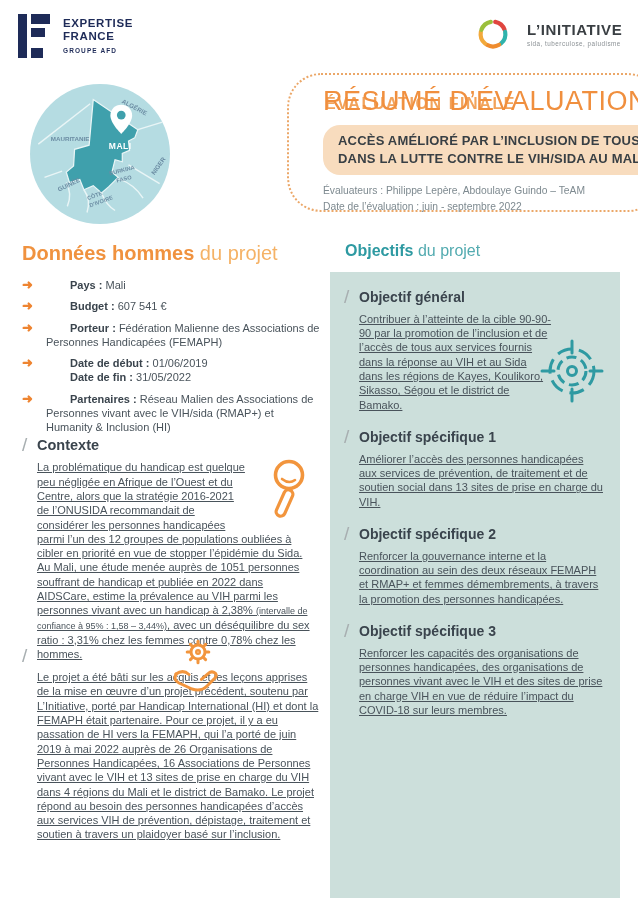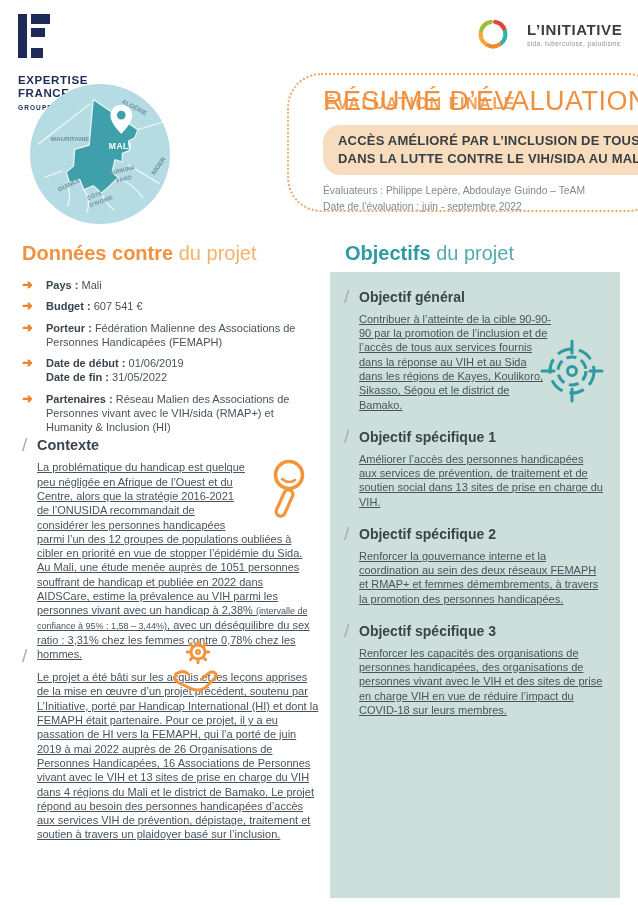--- a/index.html
+++ b/index.html
@@ -5,21 +5,21 @@
   * { box-sizing: border-box; }
   html,body { margin:0; padding:0; }
   body {
     width:638px; height:905px; position:relative; overflow:hidden;
     background:#ffffff;
     font-family:"Liberation Sans", sans-serif;
     color:#49535B;
   }
 
   
-  .ef-logo { position:absolute; top:14px; left:18px; display:flex; gap:13px;flex-direction:column; }
+  .ef-logo { position:absolute; top:14px; left:18px; display:flex; gap:13px; }
   .ef-mark { position:relative; width:32px; height:44px; }
   .ef-mark div { position:absolute; background:#1E2B58; }
   .ef-bar    { left:0;  top:0;  width:9px;  height:44px; }
   .ef-top    { left:13px; top:0;  width:19px; height:10px; }
   .ef-red    { left:13px; top:14px; width:14px; height:9px; background:#E8413E; }
   .ef-bottom { left:13px; top:34px; width:12px; height:10px; }
   .ef-text { padding-top:3px; }
   .ef-l1 { font-size:11.5px; font-weight:bold; color:#1E2B58; letter-spacing:.6px; line-height:1.15; }
   .ef-l3 { font-size:6.5px; font-weight:bold; color:#1E2B58; letter-spacing:1.1px; margin-top:4px; }
 
@@ -49,33 +49,33 @@
   .ctx-small { font-size:9px; }
 
   
   .key-data { position:absolute; top:242px; left:22px; width:300px; }
   .kd-title { font-size:20px; }
   .kd-title .strong { font-weight:bold; color:#F0923F; }
   .kd-title .light  { font-weight:400;  color:#F5B266; }
   .kd-list { margin-top:13px; display:flex; flex-direction:column; gap:7px; }
   .kd-item { display:flex; font-size:11px; line-height:1.3; }
   .kd-arrow { color:#EE8430; font-weight:bold; font-size:13px; width:24px; flex:none; line-height:1.1; }
-  .kd-text b { color:#3A444D; }
+  .kd-text b { color:#3A444D;margin-left:24px; }
 
   
   .contexte { position:absolute; top:437px; left:22px; width:294px; }
   .ctx-icon { float:right; width:60px; height:66px; margin:-4px 0 4px 8px; }
 
   
   .porteurs { position:absolute; top:648px; left:22px; width:300px; }
   .porteurs .sec-head { position:relative; width:230px; }
   .hand-icon { position:absolute; left:146px; top:-10px; width:56px; height:56px; }
 
   
-  .obj-head { position:absolute; top:242px; left:345px; font-size:20px; }
+  .obj-head { position:absolute; top:242px; left:345px; font-size:16px; }
   .obj-head .strong { font-weight:bold; color:#2E9AA2; }
   .obj-head .light  { font-weight:400;  color:#53ABB0; }
   .panel { position:absolute; top:272px; left:330px; width:290px; height:626px;
            background:#CCDFDB; padding:17px 16px 0 14px; }
   .panel section { margin-bottom:17px; position:relative; }
   .panel .sec-head { font-size:14px; }
   .obj-general .sec-body { width:208px; }
   .target-icon { position:absolute; right:0px; top:50px; width:64px; height:64px; }
 </style>
 </head>
@@ -157,21 +157,21 @@
     </g>
     <g>
       <path d="M88 20 c-6 0 -10.5 4.6 -10.5 10.3 c0 7.6 10.5 17.7 10.5 17.7 s10.5 -10.1 10.5 -17.7 C98.5 24.6 94 20 88 20 z" fill="#FFFFFF"></path>
       <circle cx="88" cy="30" r="4.2" fill="#3FA0AC"></circle>
     </g>
   </svg>
 </div>
 
 <section class="key-data">
   <div class="kd-title">
-    <span class="strong">Données contre</span><span class="light"> du projet</span>
+    <span class="strong">Données hommes</span><span class="light"> du projet</span>
   </div>
   <div class="kd-list">
     <div class="kd-item">
       <span class="kd-arrow">➜</span>
       <span class="kd-text"><b>Pays :</b><span> Mali</span></span>
     </div>
     <div class="kd-item">
       <span class="kd-arrow">➜</span>
       <span class="kd-text"><b>Budget :</b><span> 607 541 €</span></span>
     </div>

